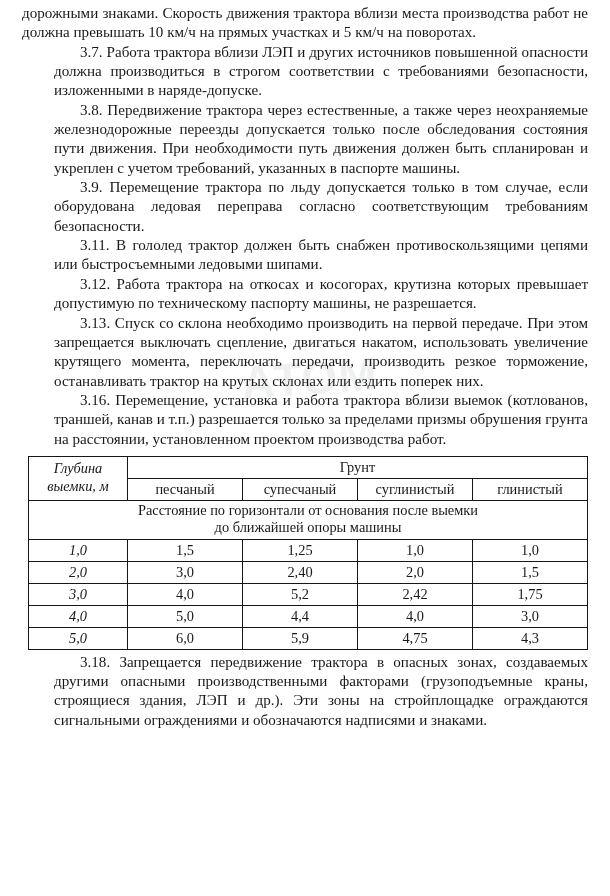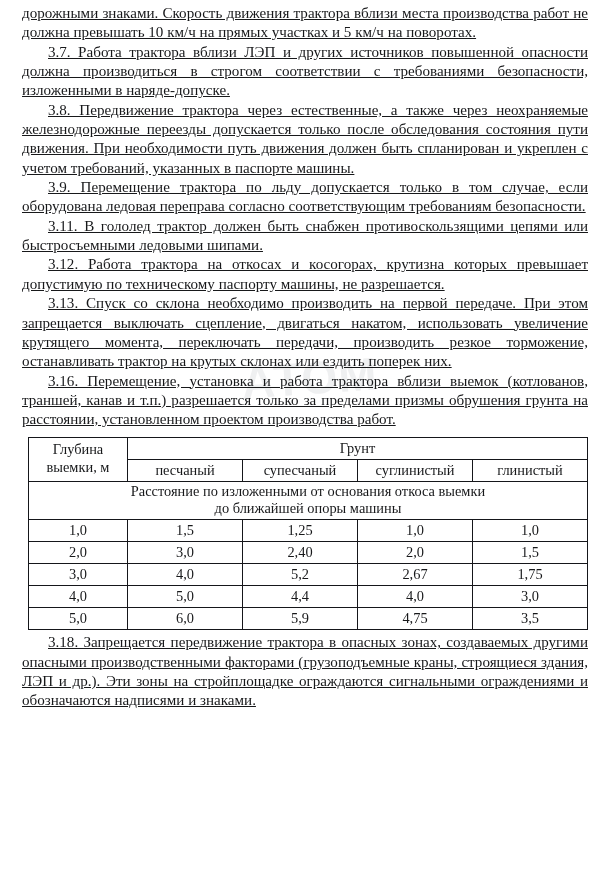--- a/index.html
+++ b/index.html
@@ -54,43 +54,43 @@
 
   p.para {
     margin: 0;
     padding: 0;
     font-size: 15.1px;
     line-height: 19.35px;
     text-align: justify;
     text-justify: inter-word;
     -webkit-hyphens: none;
     hyphens: none;
-    text-decoration: underline;
   }
   p.indent {
     text-indent: 26px;
+    margin-left: 32px;
   }
 
   
   table.dtab {
     border-collapse: collapse;
     width: 560px;
     margin: 7px 0 3px 6px;
     font-size: 14.4px;
     line-height: 18px;
     table-layout: fixed;
   }
   table.dtab td, table.dtab th {
     border: 1px solid #15161a;
     padding: 1px 2px 2px 2px;
     text-align: center;
     vertical-align: middle;
     font-weight: normal;
   }
-  td.c0 { width: 94px; }
+  td.c0 { width: 94px; font-style: italic; }
   td.c1 { width: 76px; }
   td.c2 { width: 92px; }
   td.c3 { width: 116px; }
   td.c4 { width: 182px; }
 
   td.hdr-depth { line-height: 17.5px; padding: 2px 2px 3px 2px; }
   td.hdr-ground { padding-bottom: 2px; }
   td.span-note {
     line-height: 17.4px;
     padding: 2px 4px 3px 4px;
@@ -127,21 +127,21 @@
           <td class="hdr-ground" colspan="4">Грунт</td>
         </tr>
         <tr>
           <td class="c1">песчаный</td>
           <td class="c2">супесчаный</td>
           <td class="c3">суглинистый</td>
           <td class="c4">глинистый</td>
         </tr>
         <tr>
           <td class="span-note" colspan="5">
-            <span>Расстояние по изложенными от основания откоса выемки</span><br>
+            <span>Расстояние по горизонтали от основания после выемки</span><br>
             <span>до ближайшей опоры машины</span>
           </td>
         </tr>
 
         <tr>
           <td class="c0 datacell">1,0</td>
           <td class="c1 datacell">1,5</td>
           <td class="c2 datacell">1,25</td>
           <td class="c3 datacell">1,0</td>
           <td class="c4 datacell">1,0</td>
@@ -150,36 +150,36 @@
           <td class="c0 datacell">2,0</td>
           <td class="c1 datacell">3,0</td>
           <td class="c2 datacell">2,40</td>
           <td class="c3 datacell">2,0</td>
           <td class="c4 datacell">1,5</td>
         </tr>
         <tr>
           <td class="c0 datacell">3,0</td>
           <td class="c1 datacell">4,0</td>
           <td class="c2 datacell">5,2</td>
-          <td class="c3 datacell">2,67</td>
+          <td class="c3 datacell">2,42</td>
           <td class="c4 datacell">1,75</td>
         </tr>
         <tr>
           <td class="c0 datacell">4,0</td>
           <td class="c1 datacell">5,0</td>
           <td class="c2 datacell">4,4</td>
           <td class="c3 datacell">4,0</td>
           <td class="c4 datacell">3,0</td>
         </tr>
         <tr>
           <td class="c0 datacell">5,0</td>
           <td class="c1 datacell">6,0</td>
           <td class="c2 datacell">5,9</td>
           <td class="c3 datacell">4,75</td>
-          <td class="c4 datacell">3,5</td>
+          <td class="c4 datacell">4,3</td>
         </tr>
       </tbody>
     </table>
 
     <div>
       <p class="para indent">3.18. Запрещается передвижение трактора в опасных зонах, создаваемых другими опасными производственными факторами (грузоподъемные краны, строящиеся здания, ЛЭП и др.). Эти зоны на стройплощадке ограждаются сигнальными ограждениями и обозначаются надписями и знаками.</p>
 
     </div>
 
   </div>

